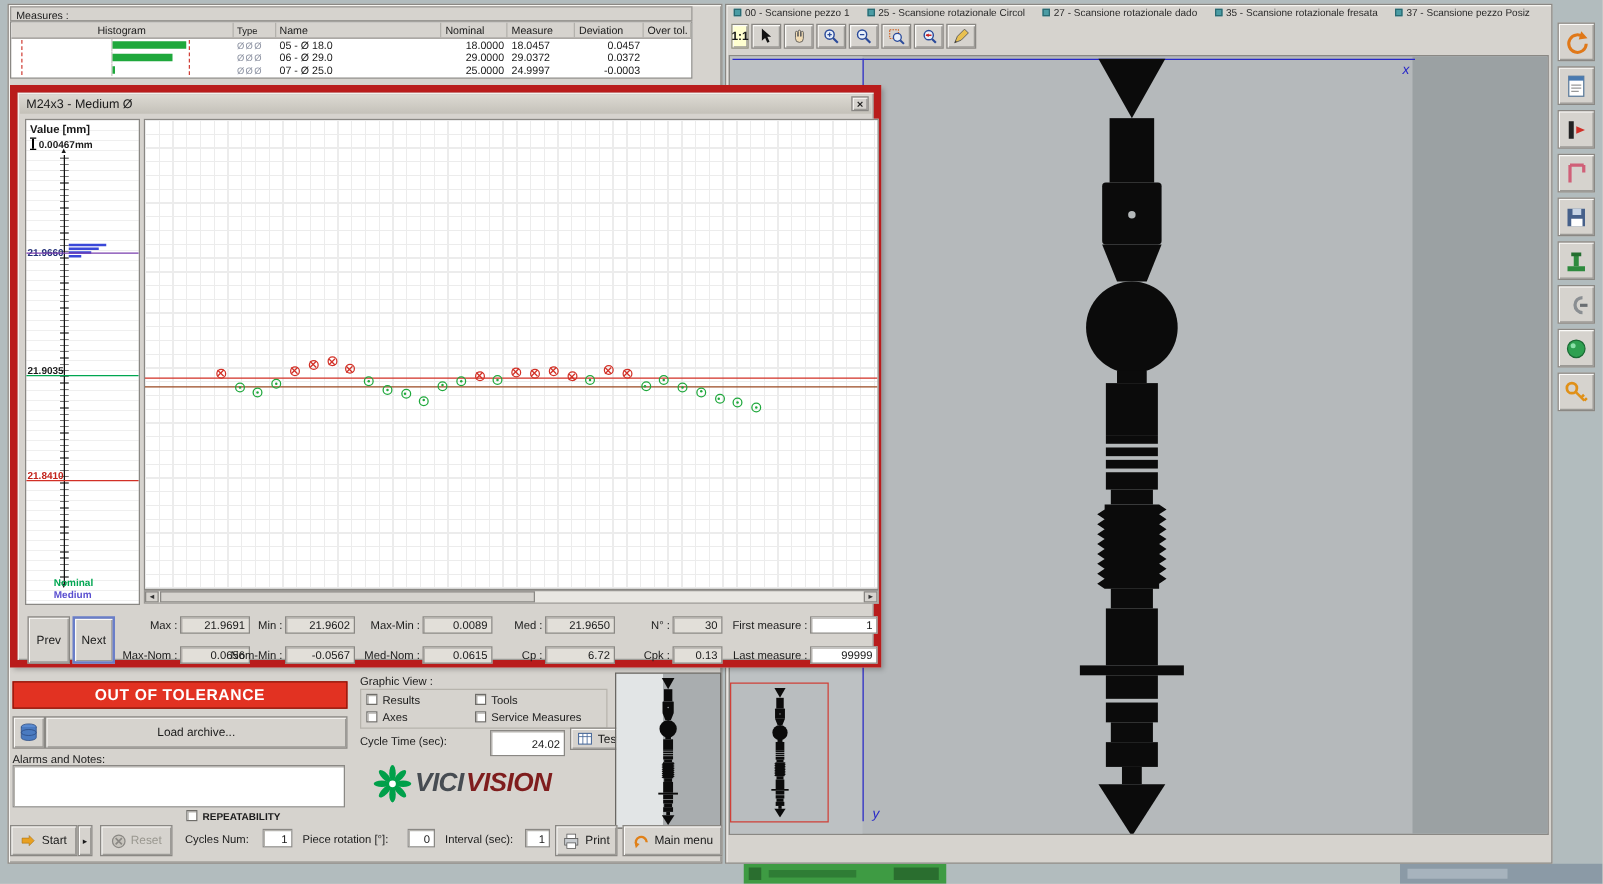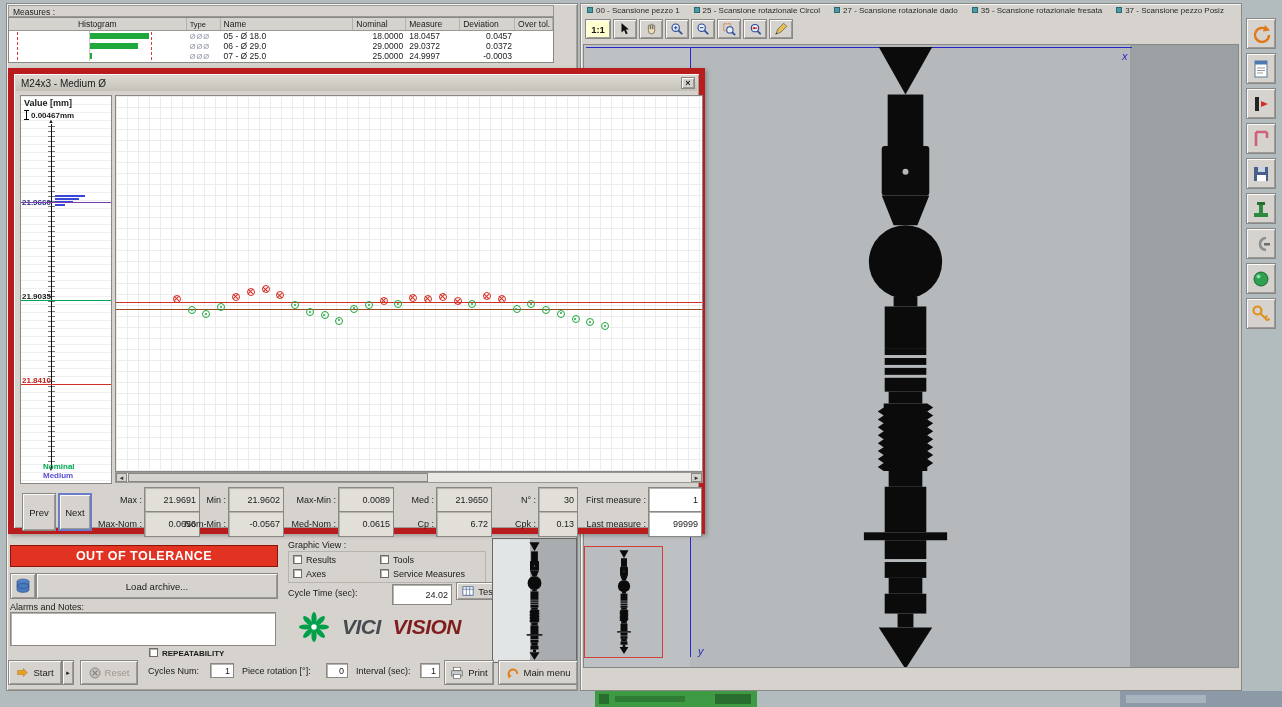--- a/index.html
+++ b/index.html
@@ -48,27 +48,27 @@
   .pt-ok::after{content:"";position:absolute;left:1.8px;top:1.8px;width:2px;height:2px;border-radius:50%;background:#1fa83c}
   .pt-out{border-color:#d23026}
   .pt-out::before,.pt-out::after{content:"";position:absolute;left:-1px;top:2.4px;width:7px;height:1px;background:#d23026}
   .pt-out::before{transform:rotate(45deg)}
   .pt-out::after{transform:rotate(-45deg)}
   .hscroll{position:absolute;left:101px;top:398px;width:588px;height:11px;background:#e9e7e2;border:1px solid #9a9894;display:flex;align-items:stretch}
   .harrow{width:11px;background:#d6d3ce;border:1px solid #8a8884;font-size:6px;display:flex;align-items:center;justify-content:center;color:#333}
   .hthumb{width:300px;background:#d6d3ce;border:1px solid #8a8884;margin-left:1px}
   .stat{position:absolute;display:flex;align-items:center;gap:2px;height:14px}
   .slab{flex:1;text-align:right;font-size:9px;white-space:nowrap}
-  .sval{height:26px;font-size:9px;display:flex;align-items:center;justify-content:flex-end;padding:0 3px}
+  .sval{height:14px;font-size:9px;display:flex;align-items:center;justify-content:flex-end;padding:0 3px}
   .navbtn{position:absolute;top:419px;width:34px;height:38px;font-size:9.5px}
 
   .banner{position:absolute;left:10px;top:545px;width:268px;height:22px;background:#e23222;border:1px solid #8a1408;color:#fff;
       font-weight:bold;font-size:12.5px;letter-spacing:.5px;display:flex;align-items:center;justify-content:center}
   .gv-box{position:absolute;left:288px;top:551px;width:198px;height:32px;border:1px solid #b7b4ad}
-  .logo{position:absolute;left:298px;top:608px;width:190px;height:38px;display:flex;align-items:center;gap:12px}
+  .logo{position:absolute;left:298px;top:608px;width:190px;height:38px;display:flex;align-items:center;gap:2px}
   .logo-vici{font-size:21px;font-weight:800;font-style:italic;color:#474c52;letter-spacing:-.5px}
   .logo-vision{font-size:21px;font-weight:800;font-style:italic;color:#7f1d1d;letter-spacing:-.5px}
 
   .thumb{position:absolute;border:1px solid #6a6864;display:flex;align-items:center;justify-content:center}
 
   
   .rwin{position:absolute;left:580px;top:3px;width:662px;height:688px;background:#d6d3ce;border:1px solid #8a8884;box-shadow:inset 1px 1px 0 #f7f5f1}
   .scan-tabs{position:absolute;left:6px;top:2px;display:flex;gap:14px;font-size:8px;color:#2a2a2a;white-space:nowrap}
   .scan-tabs .ticon{display:inline-block;width:6px;height:6px;background:#4a9ca4;border:1px solid #2a6a72;margin-right:3px}
   .vtoolbar{position:absolute;left:4px;top:15px;display:flex;gap:2px;align-items:center}
@@ -188,21 +188,21 @@
   <div class="rwin">
     <div class="scan-tabs">
       <span><span class="ticon"></span><span>00 - Scansione pezzo 1</span></span>
       <span><span class="ticon"></span><span>25 - Scansione rotazionale Circol</span></span>
       <span><span class="ticon"></span><span>27 - Scansione rotazionale dado</span></span>
       <span><span class="ticon"></span><span>35 - Scansione rotazionale fresata</span></span>
       <span><span class="ticon"></span><span>37 - Scansione pezzo Posiz</span></span>
     </div>
 
     <div class="vtoolbar">
-      <div class="btn tbtn" style="width:26px;background:#ffffd0;font-weight:bold">1:1</div>
+      <div class="btn tbtn" style="width:14px;background:#ffffd0;font-weight:bold">1:1</div>
       <div class="btn tbtn">
           <svg width="14" height="14" viewBox="0 0 16 16">
             <polygon points="4,1 4,12 7,9.5 9,14 11,13 9,8.5 12.5,8.5" fill="#111"></polygon>
           </svg>
         </div>
       <div class="btn tbtn">
           <svg width="14" height="14" viewBox="0 0 16 16">
             <path d="M5 9V4.5a1 1 0 012 0V8h.6V3.4a1 1 0 012 0V8h.6V4.5a1 1 0 012 0V10a3.6 3.6 0 01-7.2 0z" fill="#f2dcb4" stroke="#555" stroke-width="0.8"></path>
           </svg>
         </div>

